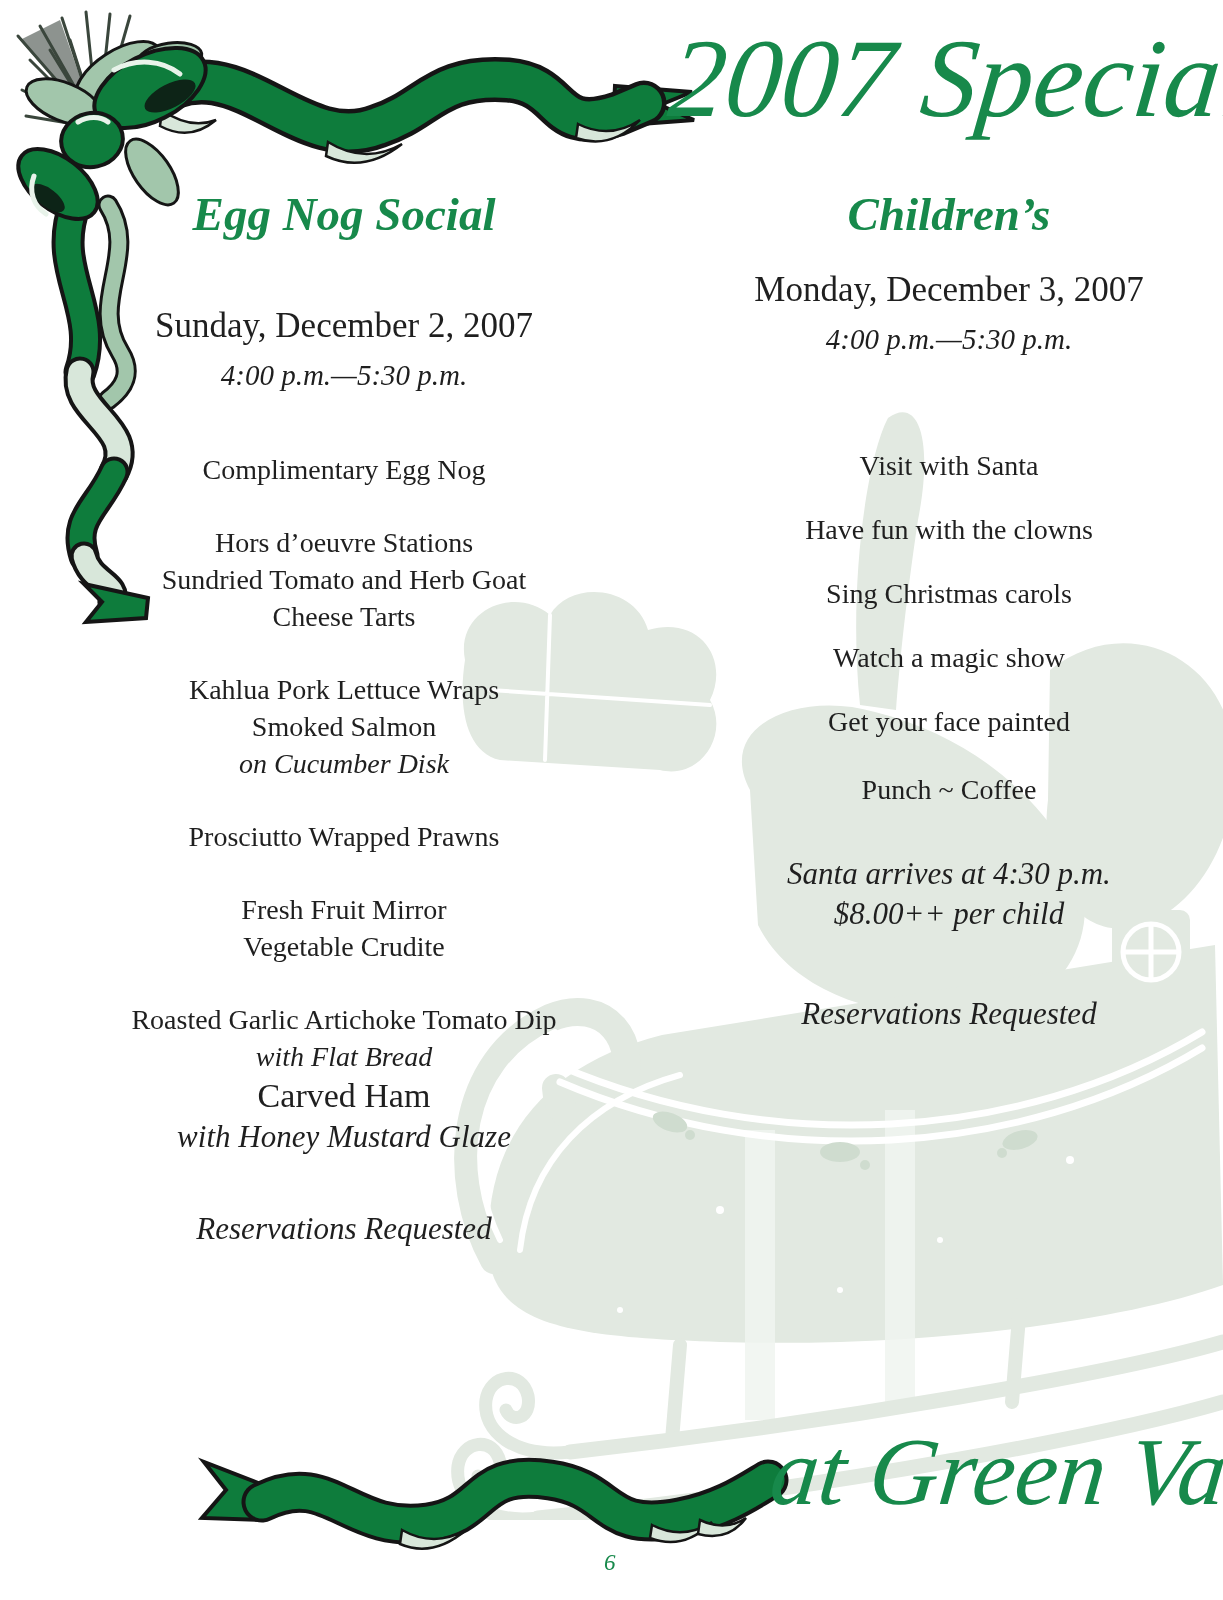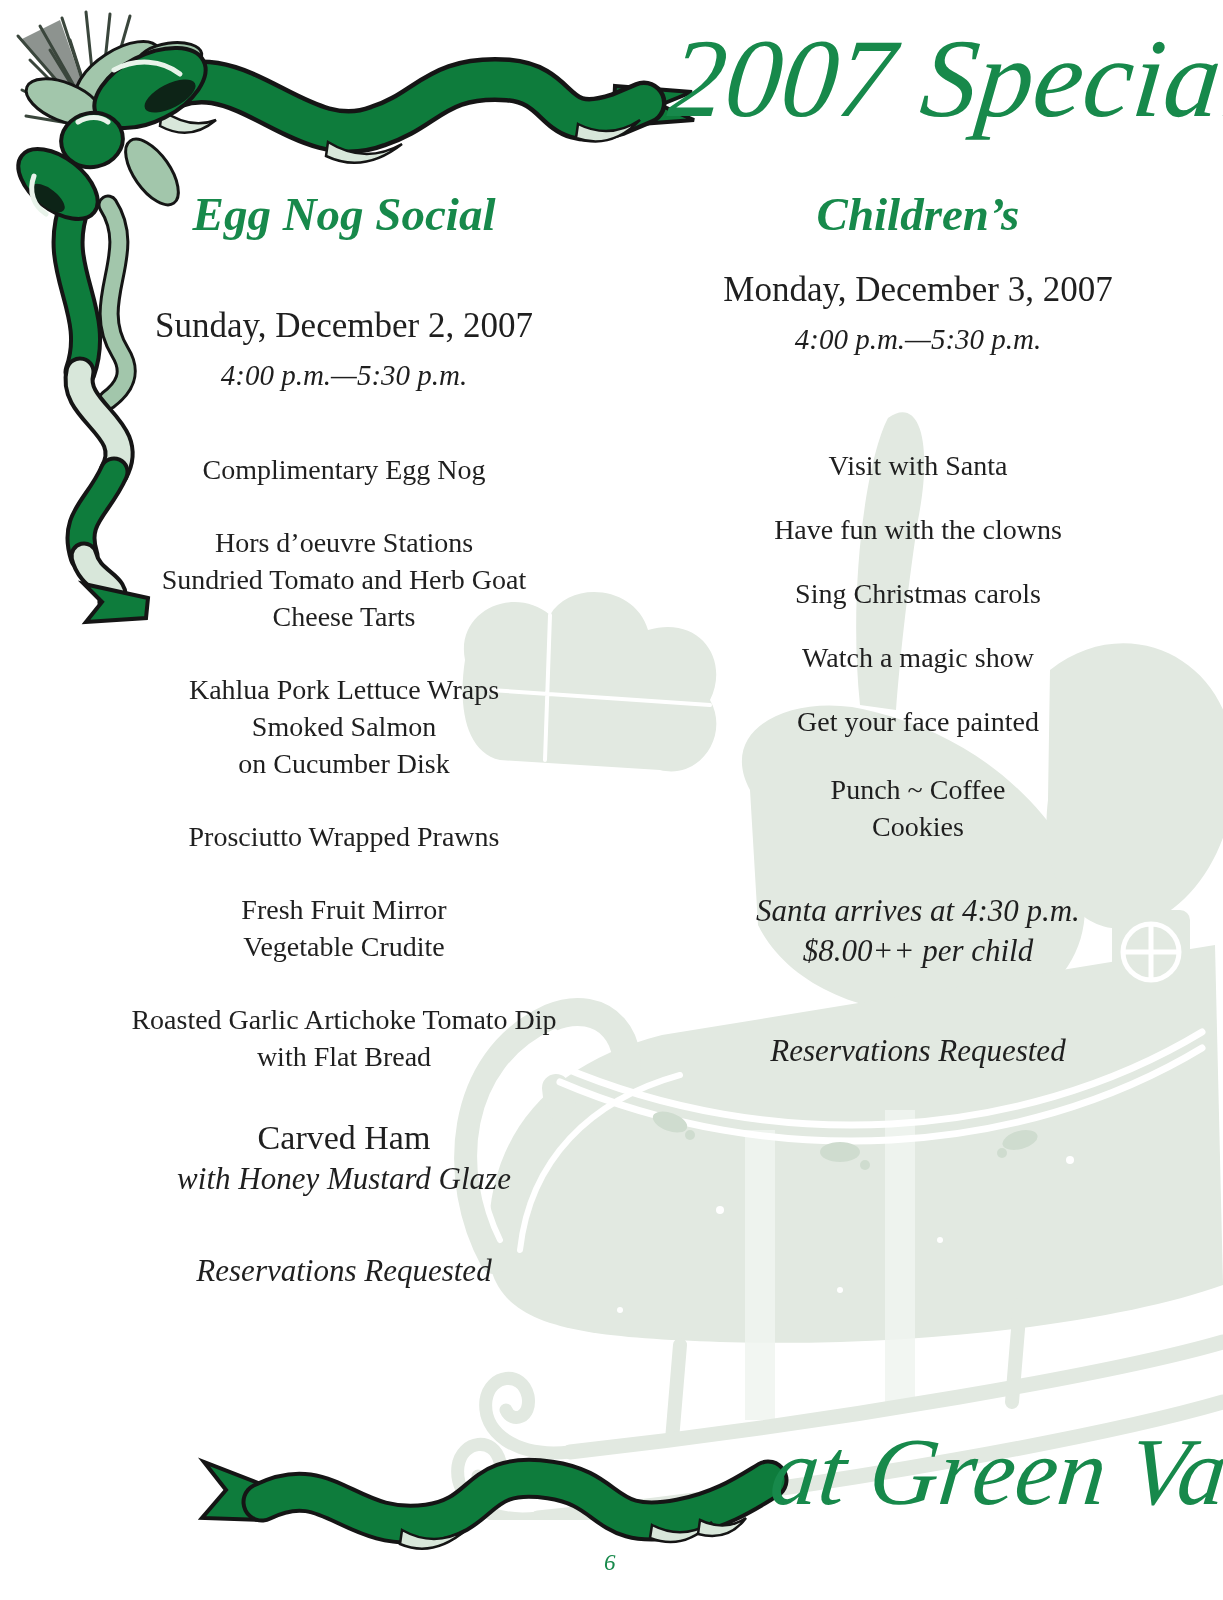--- a/index.html
+++ b/index.html
@@ -28,40 +28,40 @@
     transform:skewX(-6deg);transform-origin:left bottom;
   }
   .page-number{
     position:absolute;left:604px;top:1550px;z-index:4;
     font-style:italic;font-size:23px;color:var(--heading-green,#17894b);
   }
 
   
   .col{position:absolute;text-align:center;z-index:2;}
   .col-left{left:88px;top:186px;width:512px;}
-  .col-right{left:687px;top:186px;width:462px;}
+  .col-right{left:718px;top:186px;width:462px;}
   .event-title{
     margin:0;font-style:italic;font-weight:bold;
     font-size:47px;line-height:57px;
     color:var(--heading-green,#17894b);
   }
   .event-title .tl{display:block;}
   .event-date{font-size:35px;line-height:42px;}
   .col-left  .event-date{margin-top:62px;}
   .col-right .event-date{margin-top:26px;text-align:center;}
   .event-time{font-style:italic;font-size:29px;line-height:36px;margin-top:10px;}
   .menu-list{font-size:28px;line-height:37px;}
   .col-left  .menu-list{margin-top:58px;}
   .col-right .menu-list{margin-top:90px;}
   .line.s-b{font-weight:normal;}
-  .line.s-i{text-align:center;}
+  .line.s-i{font-style:italic;text-align:center;}
   .line.s-big{font-size:34px;line-height:42px;}
   .line.s-ibig{font-style:italic;font-size:31px;line-height:40px;}
   .col-left  .g1{margin-top:36px;}
-  .col-left  .g2{margin-top:42px;}
+  .col-left  .g2{}
   .col-left  .g3{margin-top:52px;}
   .col-right .g1{margin-top:27px;}
   .col-right .g2{margin-top:31px;}
   .col-right .g3{margin-top:46px;}
   .col-right .g4{margin-top:60px;}
 
   
   .ribf{fill:var(--ribbon-green,#0e7c3c);stroke:#151515;stroke-width:4;}
   .out{stroke:#151515;fill:none;stroke-linecap:round;}
   .rib{stroke:var(--ribbon-green,#0e7c3c);fill:none;stroke-linecap:round;}
@@ -228,20 +228,19 @@
     </h2>
     <div class="event-date">Monday, December 3, 2007</div>
     <div class="event-time">4:00 p.m.—5:30 p.m.</div>
     <div class="menu-list">
         <div class="line s-r g0">Visit with Santa</div>
         <div class="line s-r g1">Have fun with the clowns</div>
         <div class="line s-r g1">Sing Christmas carols</div>
         <div class="line s-r g1">Watch a magic show</div>
         <div class="line s-r g1">Get your face painted</div>
         <div class="line s-r g2">Punch ~ Coffee</div>
-        <div class="line s-r g0">Cookies</div>
         <div class="line s-ibig g3">Santa arrives at 4:30 p.m.</div>
         <div class="line s-ibig g0">$8.00++ per child</div>
         <div class="line s-ibig g4">Reservations Requested</div>
       </div>
   </section>
 
 </div>
 
 </body></html>

